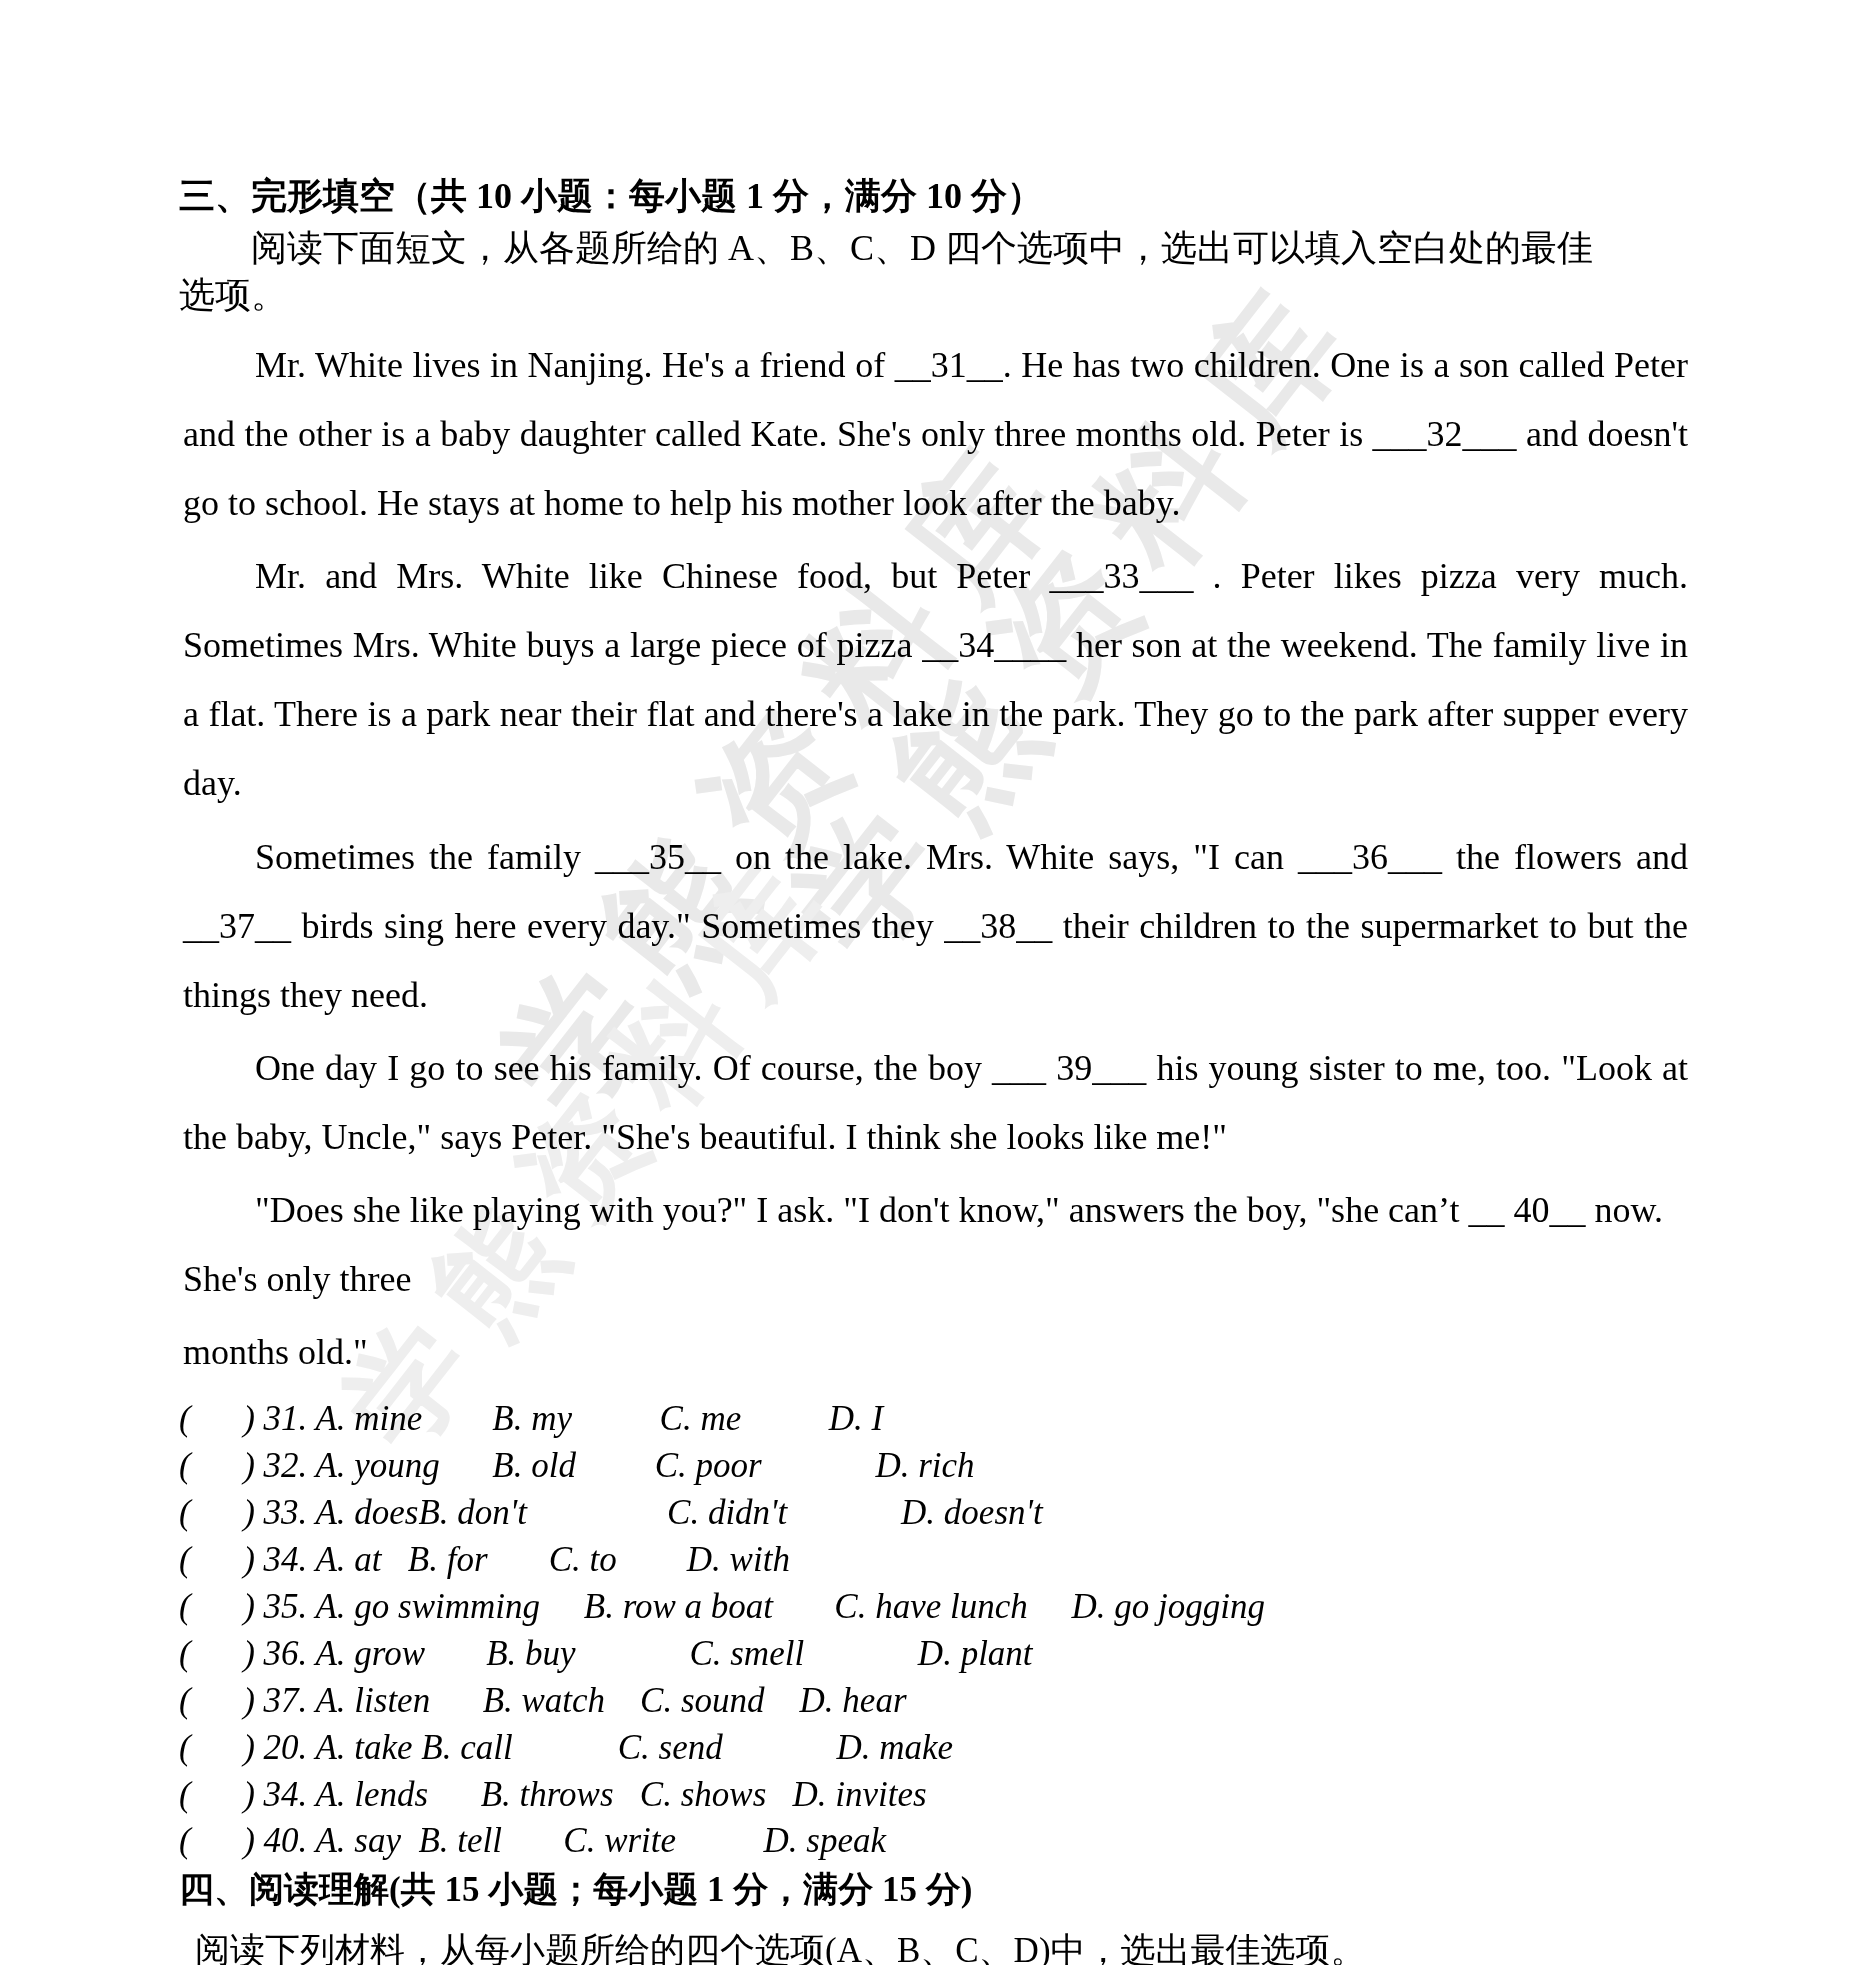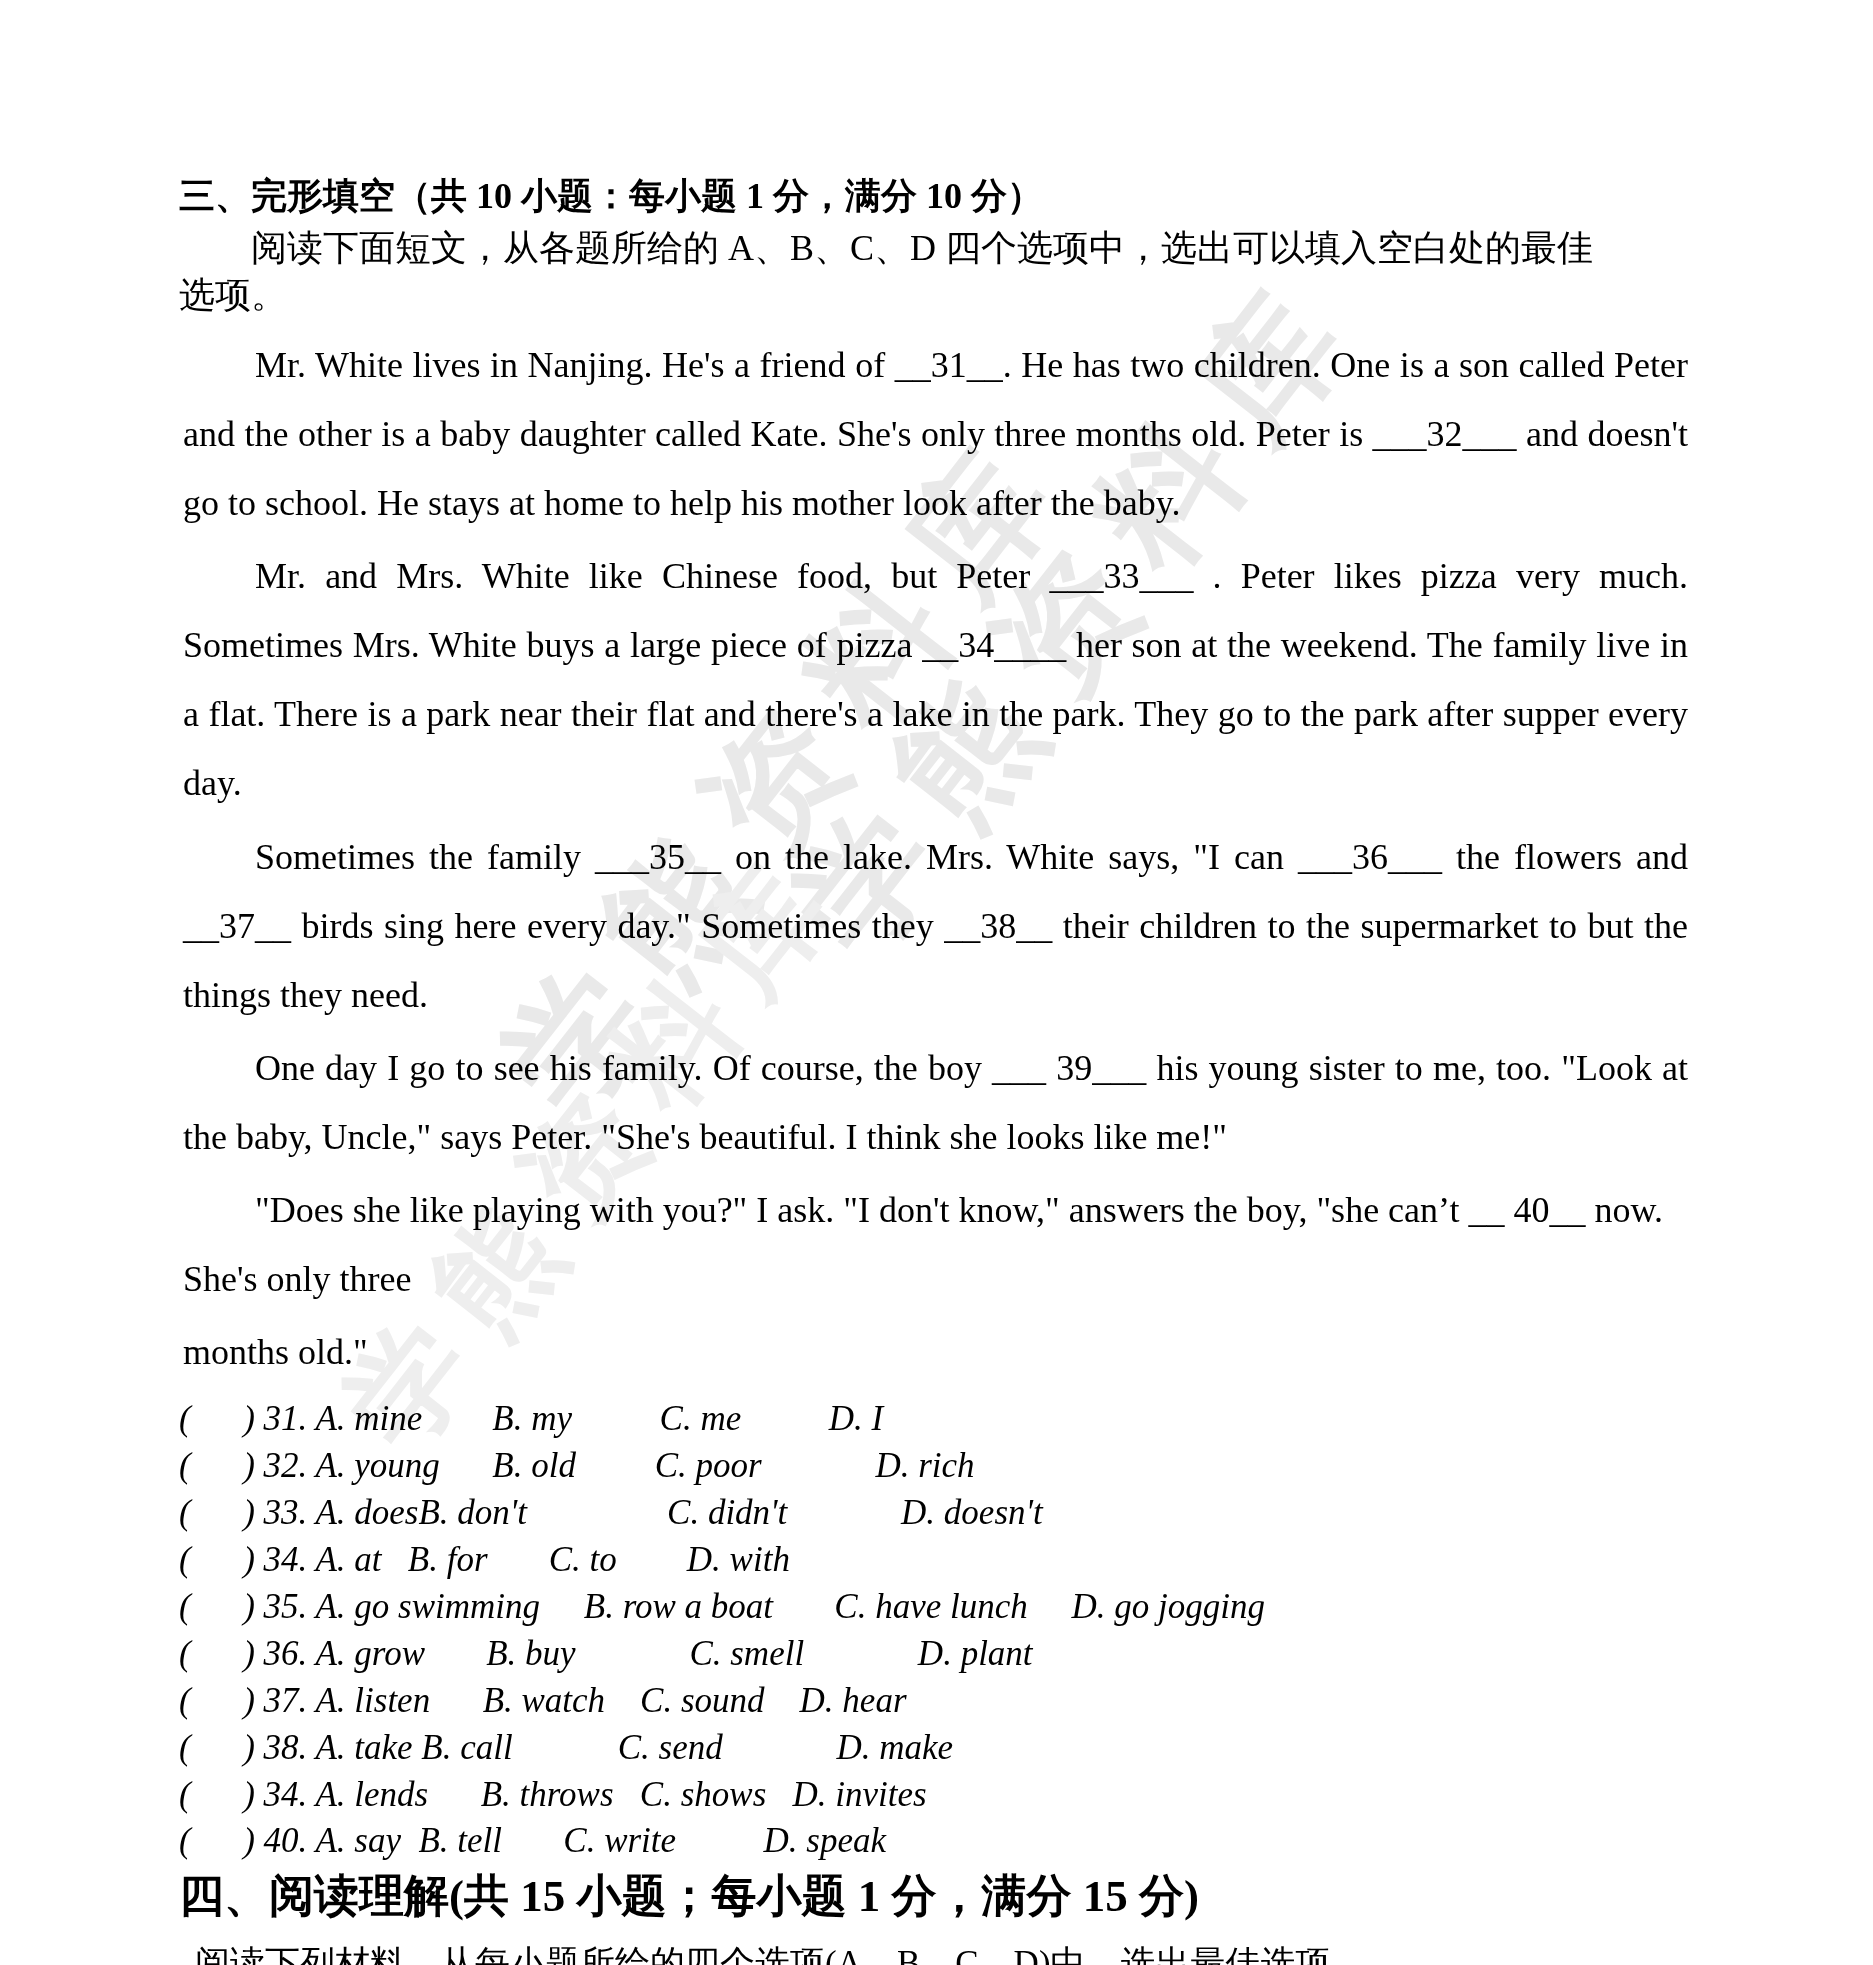--- a/index.html
+++ b/index.html
@@ -104,21 +104,21 @@
   }
   .mcq-row {
     display: block;
     white-space: pre;
     font-size: 35px;
     line-height: 1.34;
   }
 
   
   .sec4-heading {
-    font-size: 45px;
+    font-size: 35px;
     line-height: 1.30;
     margin: 1.6px 0 0 0;
     white-space: nowrap;
   }
   .sec4-instr {
     font-size: 35px;
     line-height: 1.32;
     margin: 16px;
     white-space: nowrap;
   }
@@ -160,21 +160,21 @@
     <p class="passage-p nojust" style="text-indent:0;">months old."</p>
 
     <div class="mcq">
       <div class="mcq-row">(      ) 31. A. mine        B. my          C. me          D. I</div>
       <div class="mcq-row">(      ) 32. A. young      B. old         C. poor             D. rich</div>
       <div class="mcq-row">(      ) 33. A. doesB. don't                C. didn't             D. doesn't</div>
       <div class="mcq-row">(      ) 34. A. at   B. for       C. to        D. with</div>
       <div class="mcq-row">(      ) 35. A. go swimming     B. row a boat       C. have lunch     D. go jogging</div>
       <div class="mcq-row">(      ) 36. A. grow       B. buy             C. smell             D. plant</div>
       <div class="mcq-row">(      ) 37. A. listen      B. watch    C. sound    D. hear</div>
-      <div class="mcq-row">(      ) 38. A. take B. call            C. send             D. make</div>
+      <div class="mcq-row">(      ) 20. A. take B. call            C. send             D. make</div>
       <div class="mcq-row">(      ) 34. A. lends      B. throws   C. shows   D. invites</div>
       <div class="mcq-row">(      ) 40. A. say  B. tell       C. write          D. speak</div>
     </div>
 
     <h2 class="sec4-heading">四、阅读理解(共 15 小题；每小题 1 分，满分 15 分)</h2>
 
     <p class="sec4-instr">阅读下列材料，从每小题所给的四个选项(A、B、C、D)中，选出最佳选项。</p>
 
     <div class="letter-head">A</div>
 

